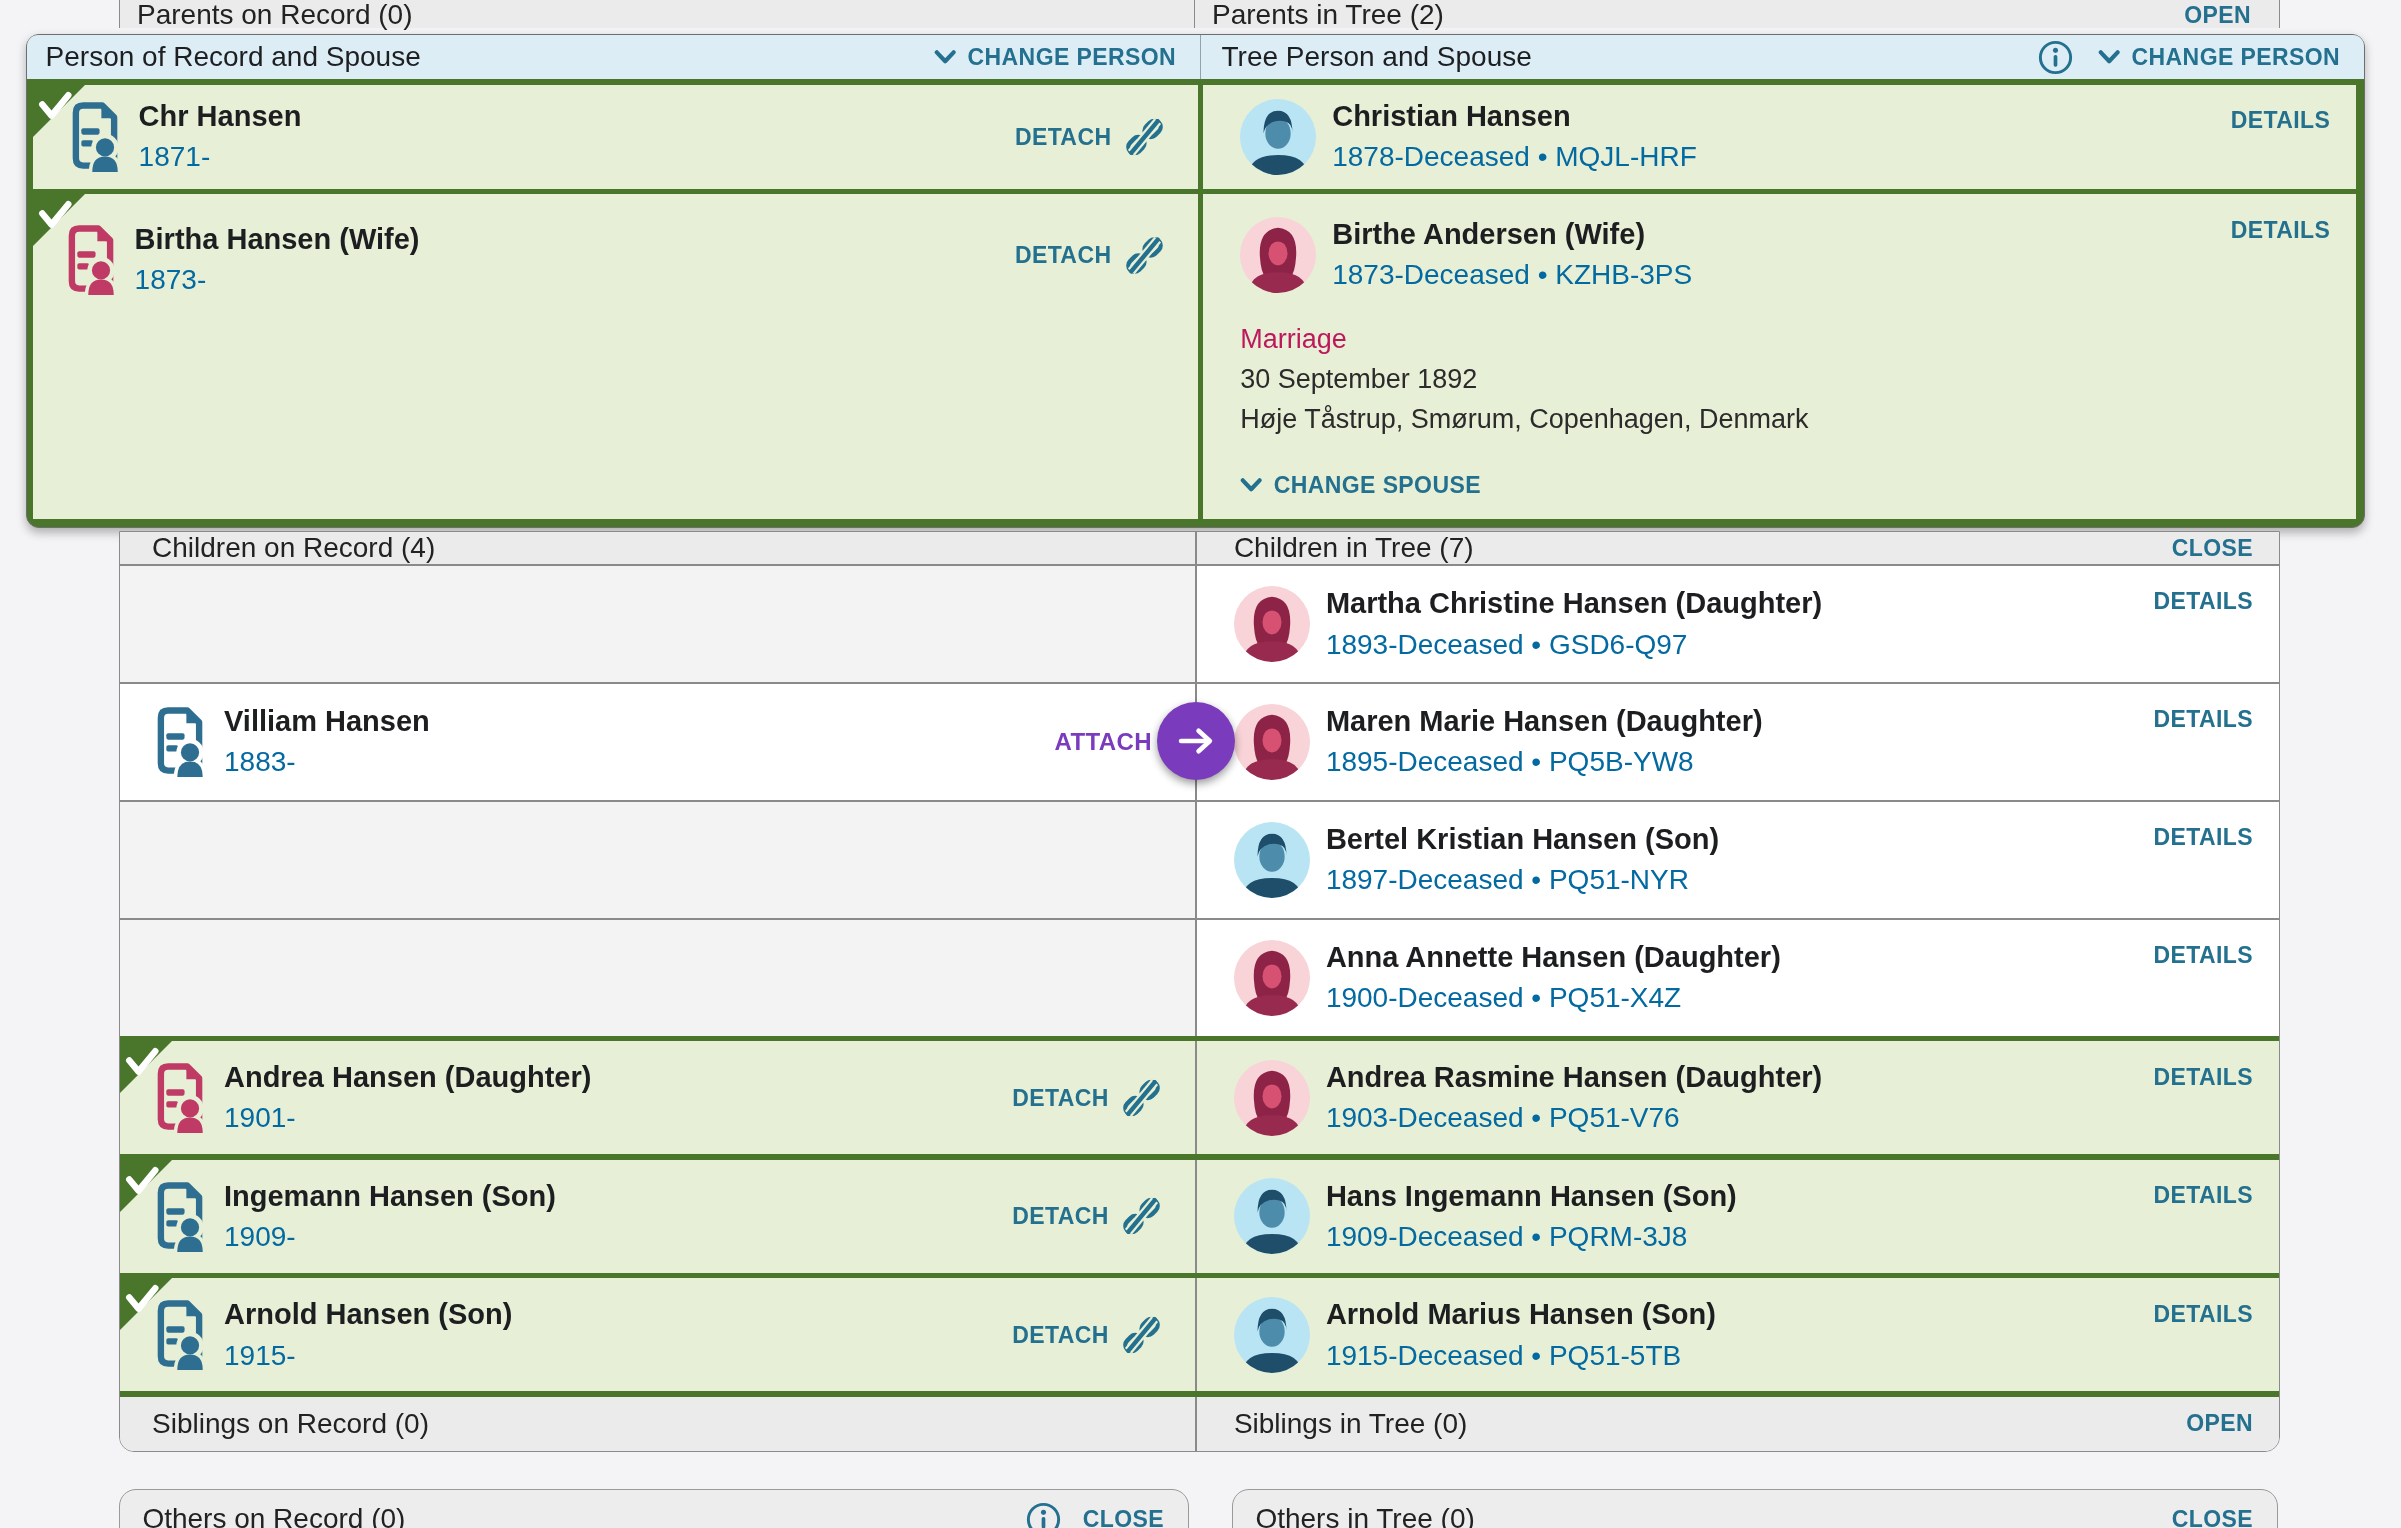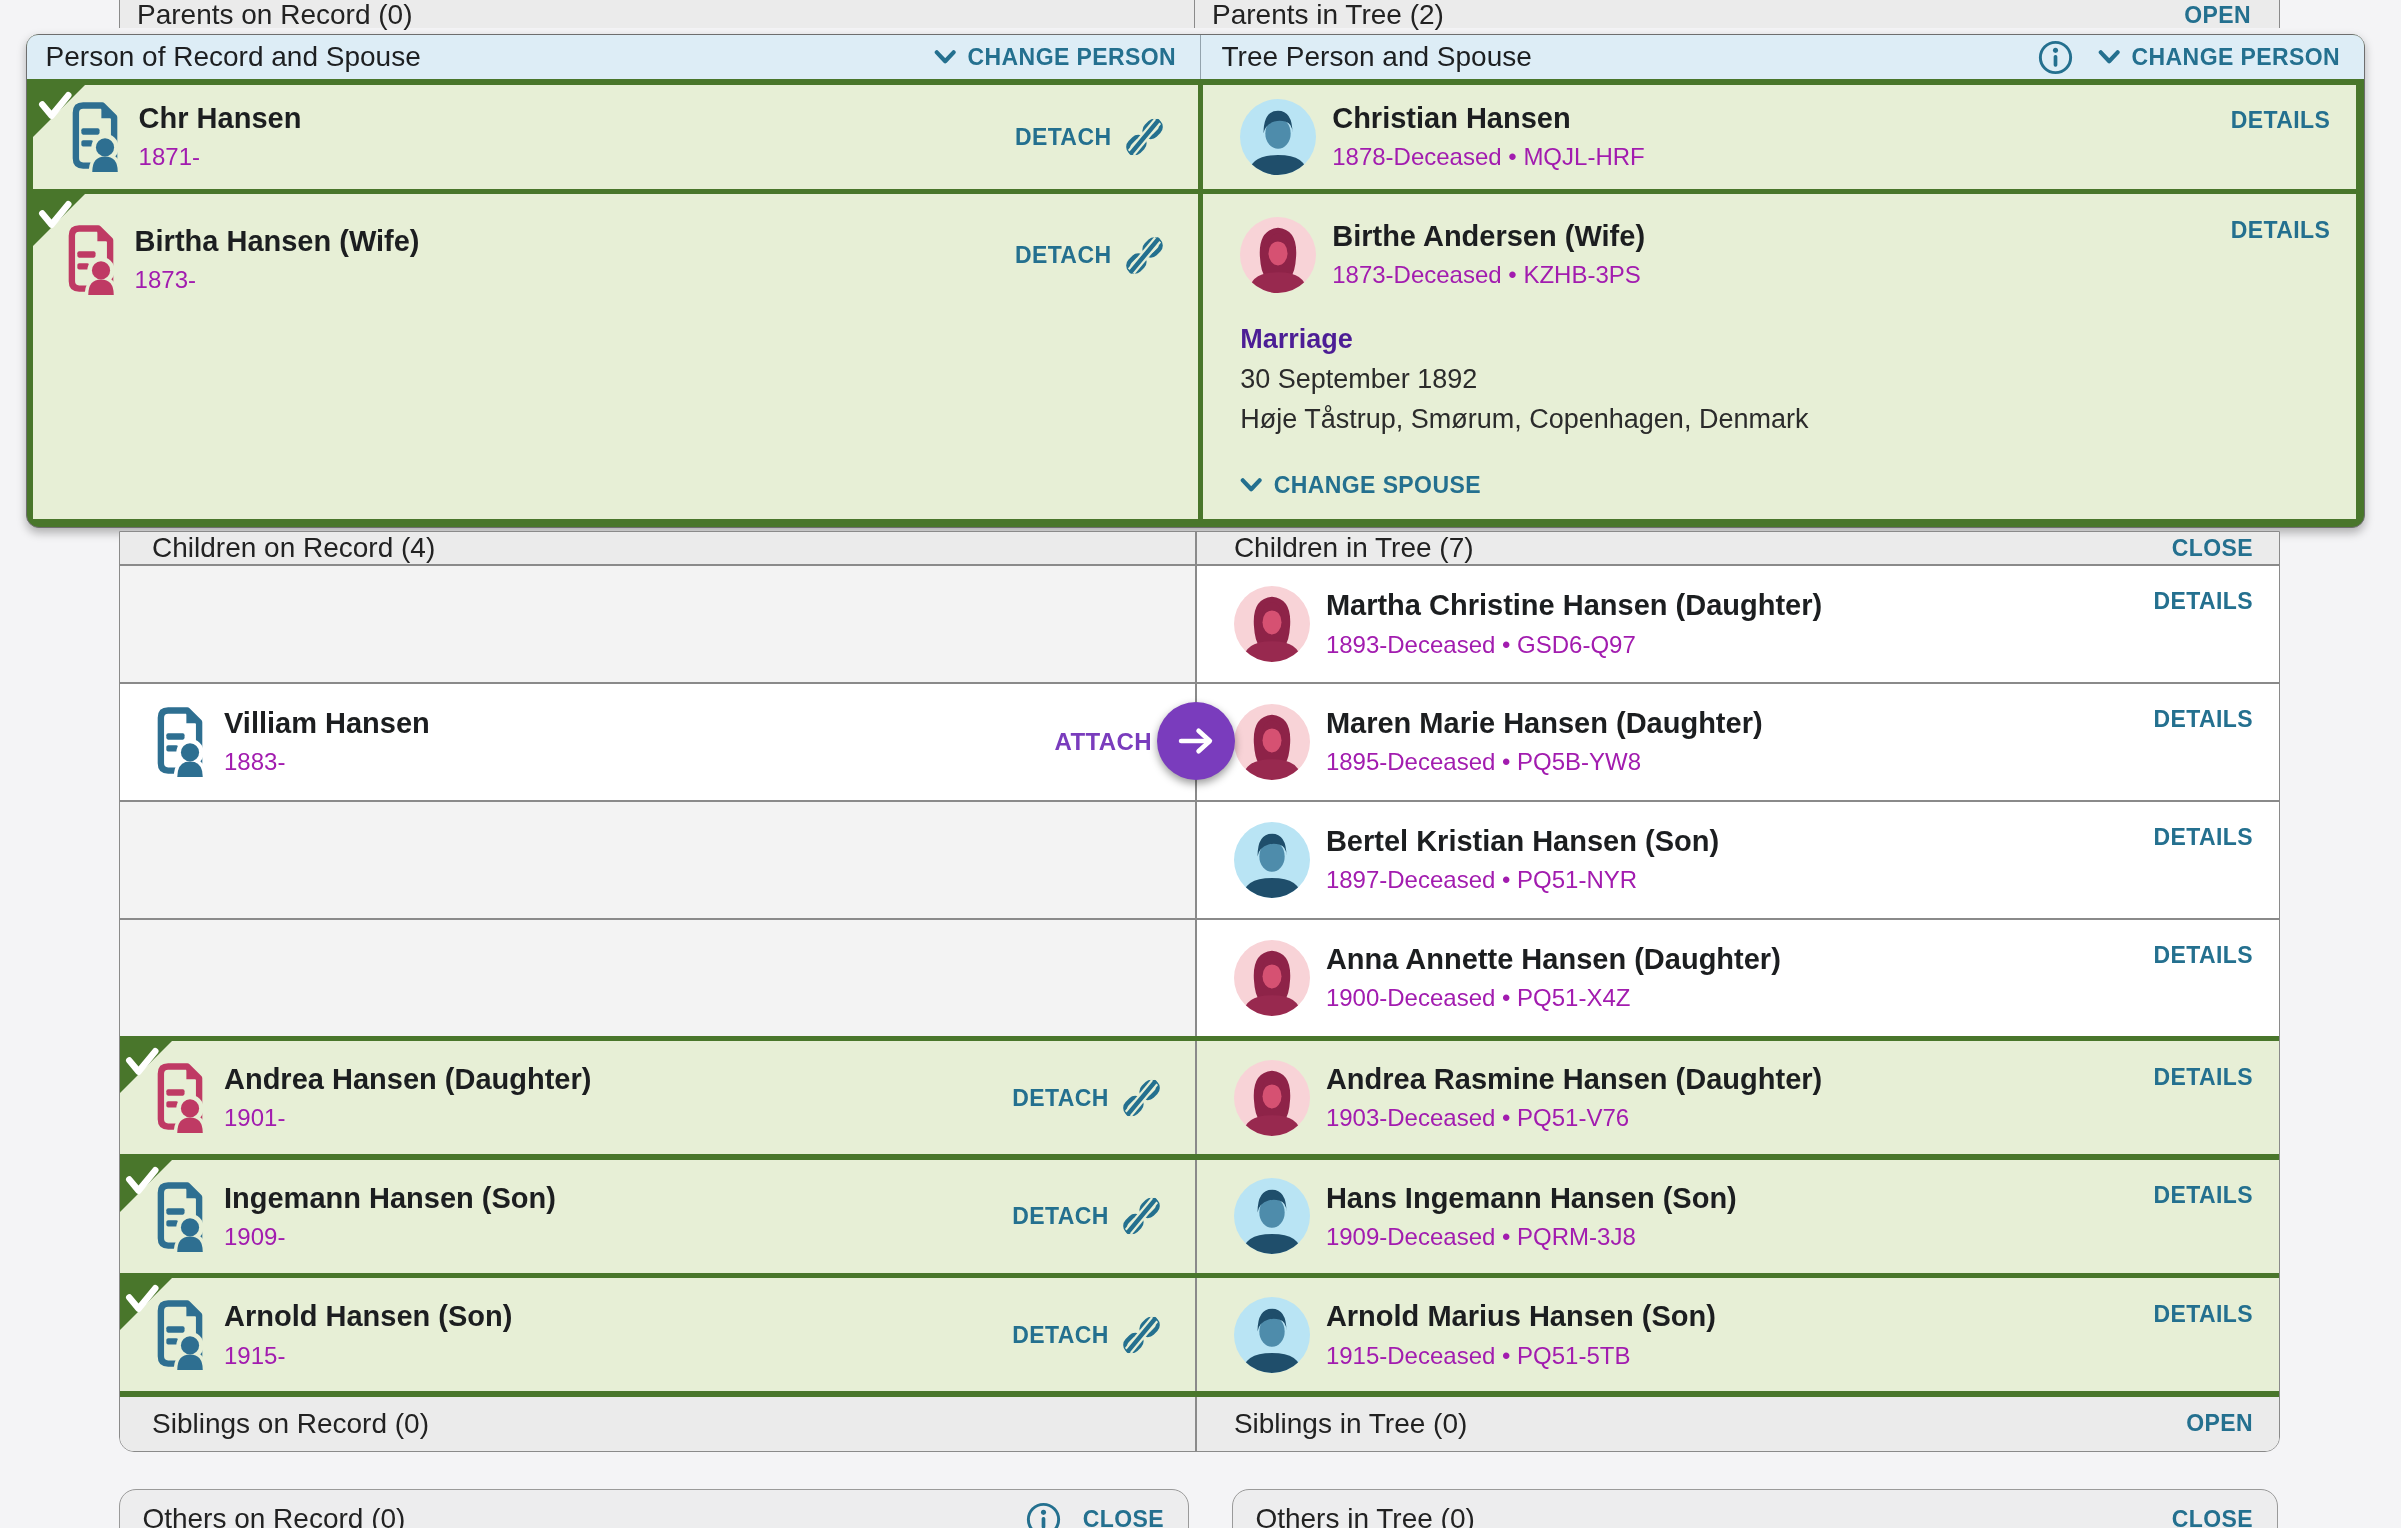--- a/index.html
+++ b/index.html
@@ -39,33 +39,33 @@
   .c-l2{grid-area:3/1;display:flex;align-items:flex-start;padding:28px 0 0 30px;}
   .c-r2{grid-area:3/3;display:flex;flex-direction:column;padding:22.4px 0 20.5px 37px;box-sizing:border-box;}
 
   
   .p{display:flex;align-items:center;gap:16px;}
   .rec-ic{width:56px;height:75px;flex:0 0 auto;}
   .rec-ic.male{color:var(--male-icon,#2E6F91);}
   .rec-ic.female{color:var(--female-icon,#BF3A64);}
   .avatar{width:76px;height:76px;flex:0 0 auto;}
   .pt .name{font-size:29px;font-weight:bold;color:#1c1e20;}
-  .pt .life{font-size:24px;color:#a21caf;margin-top:8.4px;}
+  .pt .life{font-size:28px;color:#0369a1;margin-top:8.4px;}
 
   .detach{position:absolute;right:32px;top:50%;transform:translateY(-50%);}
   .detach.toprow{top:43px;transform:none;}
   .unlink{width:43px;height:37px;color:var(--link-teal,#24708F);}
   .details{position:absolute;top:22.4px;right:26px;}
 
   
   .wedge{position:absolute;left:0;top:0;width:52px;height:52px;}
 
   
   .marr{margin-top:26px;font-size:27px;color:#2b2b2b;line-height:40px;}
-  .marr .mtitle{font-weight:bold;color:#4c1d95;}
+  .marr .mtitle{font-weight:normal;color:#be185d;}
   .chspouse{margin-top:auto;}
 
   
   .tables{position:absolute;left:119px;top:531px;width:2161px;box-sizing:border-box;
           border:1.9px solid #8a8a8a;border-radius:0 0 15px 15px;overflow:hidden;background:#fff;}
   .trow{display:flex;position:relative;}
   .lcell{width:1075px;position:relative;box-sizing:border-box;display:flex;align-items:center;padding-left:32px;}
   .vdiv{width:1.9px;background:#8a8a8a;}
   .rcell{flex:1;position:relative;display:flex;align-items:center;padding-left:37px;box-sizing:border-box;}
   .hsep{height:1.9px;background:#8a8a8a;}

